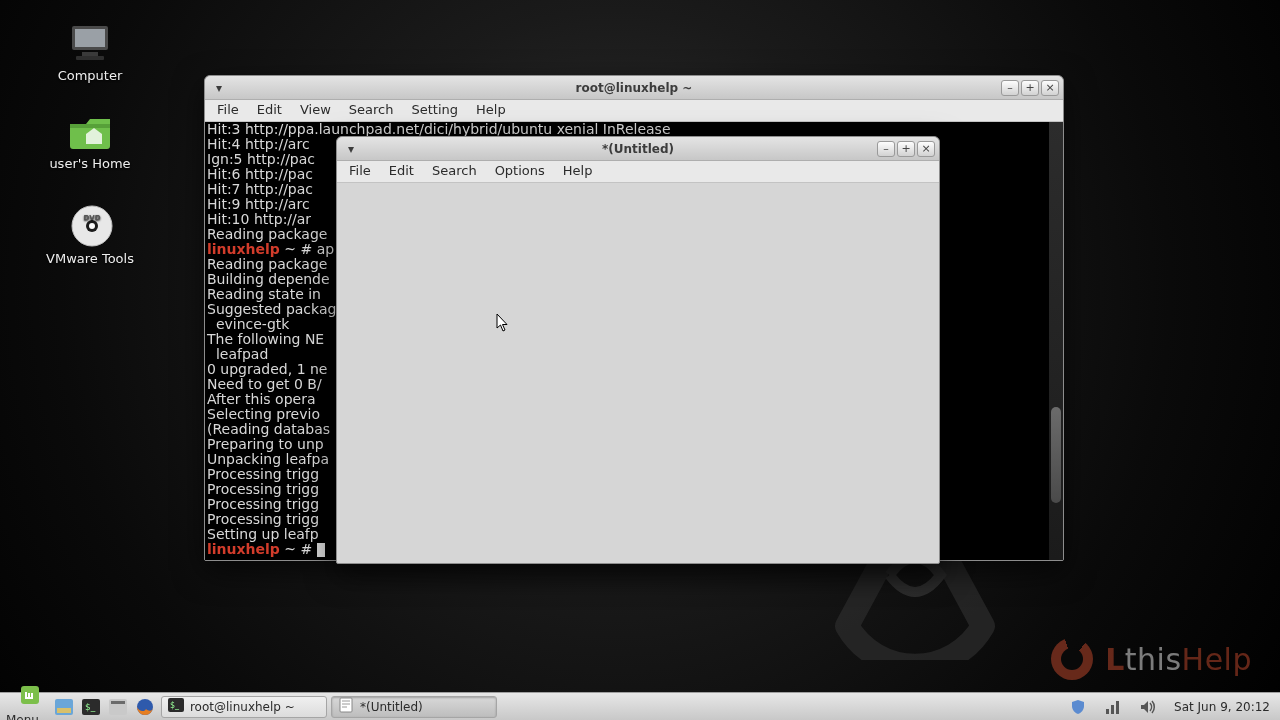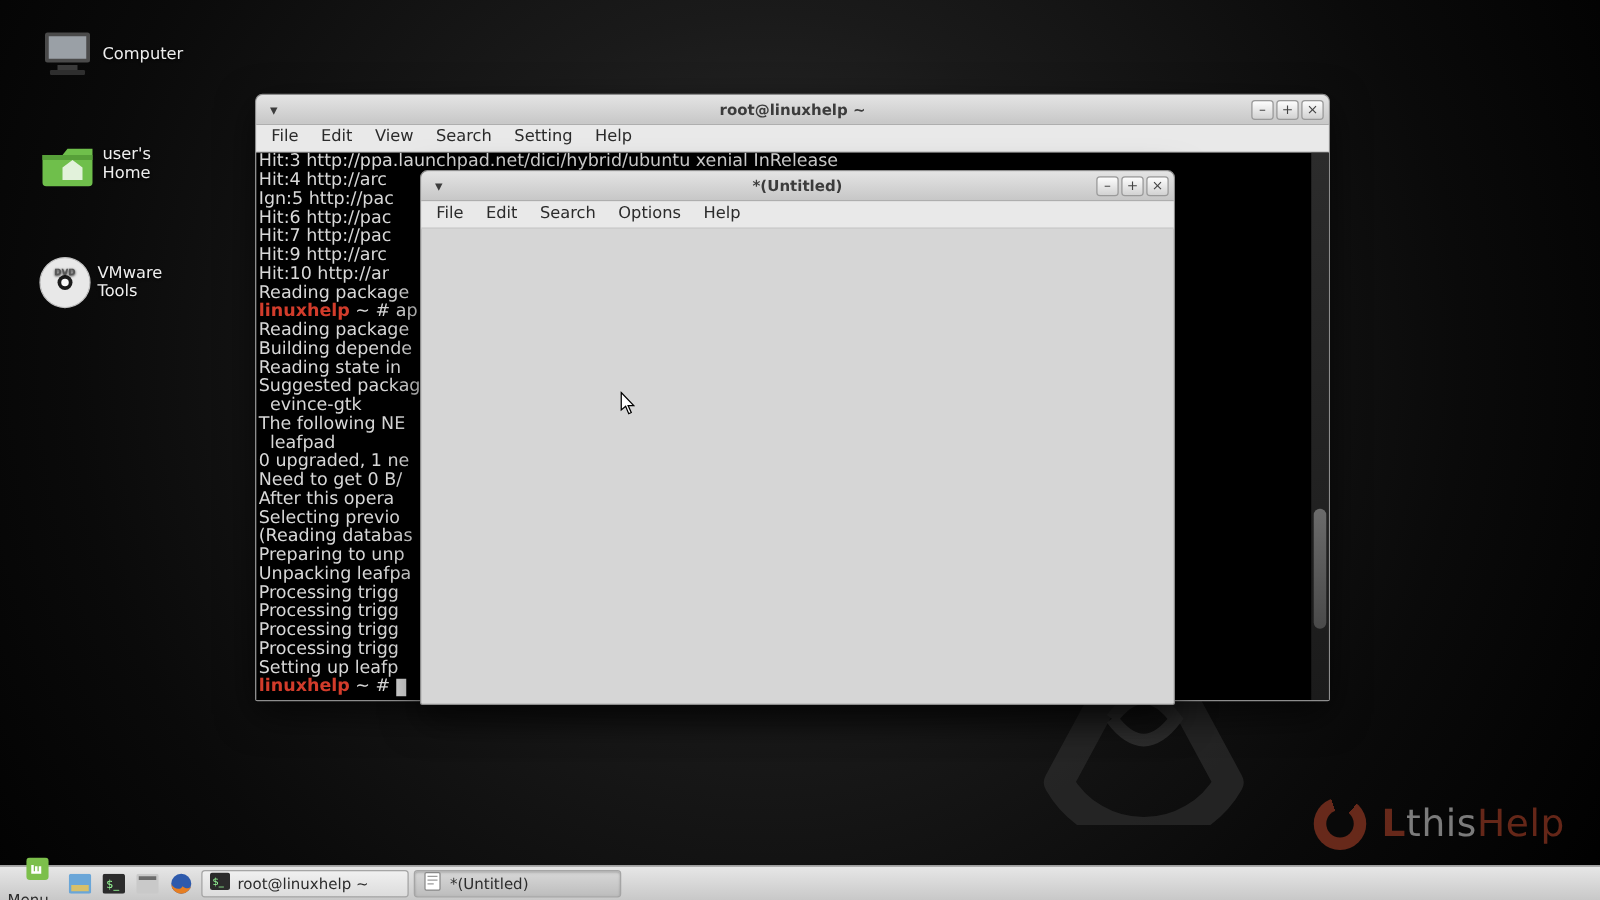--- a/index.html
+++ b/index.html
@@ -23,21 +23,21 @@
 .watermark .spiral::after { content:""; position:absolute; inset:10px; background:#0a0a0a; border-radius:50%; }
 .watermark .brand { color:#dcdcdc; }
 .watermark .brand b { color:#b5442a; font-weight:600; }
 .bg-logo {
   position:absolute; right:280px; bottom:60px; width:170px; height:170px; opacity:.7;
 }
 .bg-logo svg { width:100%; height:100%; }
 
 
 .desktop-icon {
-  position: absolute; width: 120px; display: flex; flex-direction: row;
+  position: absolute; width: 120px; display: flex; flex-direction: column;
   align-items: center; gap: 4px; color: #eee; font-size: 13px;
   text-shadow: 0 1px 2px #000;
 }
 .di-glyph {
   width: 48px; height: 42px; display:flex; align-items:center; justify-content:flex-end;
 }
 .di-computer { left: 30px; top: 22px; }
 .di-home     { left: 30px; top: 110px; }
 .di-vmware   { left: 30px; top: 205px; }
 
@@ -281,13 +281,34 @@
   <div class="task active">
     <span><svg width="16" height="16">
           <rect x="2" y="1" width="12" height="14" rx="1" fill="#fff" stroke="#888"></rect>
           <path d="M4 4h8M4 7h8M4 10h5" stroke="#9a9a9a"></path>
         </svg></span>
     <span>*(Untitled)</span>
   </div>
 
   <div class="spacer"></div>
 
+  <div class="tray">
+    <span class="tray-ico">
+        <svg width="16" height="16">
+          <path d="M8 1l6 2v4c0 4-3 7-6 8-3-1-6-4-6-8V3z" fill="#5b8bd0"></path>
+        </svg>
+      </span>
+    <span class="tray-ico">
+        <svg width="16" height="16">
+          <rect x="1" y="10" width="3" height="5" fill="#555"></rect>
+          <rect x="6" y="6" width="3" height="9" fill="#555"></rect>
+          <rect x="11" y="2" width="3" height="13" fill="#555"></rect>
+        </svg>
+      </span>
+    <span class="tray-ico">
+        <svg width="18" height="16">
+          <path d="M2 6h3l4-4v12l-4-4H2z" fill="#555"></path>
+          <path d="M11 4a6 6 0 0 1 0 8M13 2a9 9 0 0 1 0 12" fill="none" stroke="#555" stroke-width="1.5"></path>
+        </svg>
+      </span>
+    <span class="clock">Sat Jun 9, 20:12</span>
+  </div>
 </div>
 
 </body></html>

